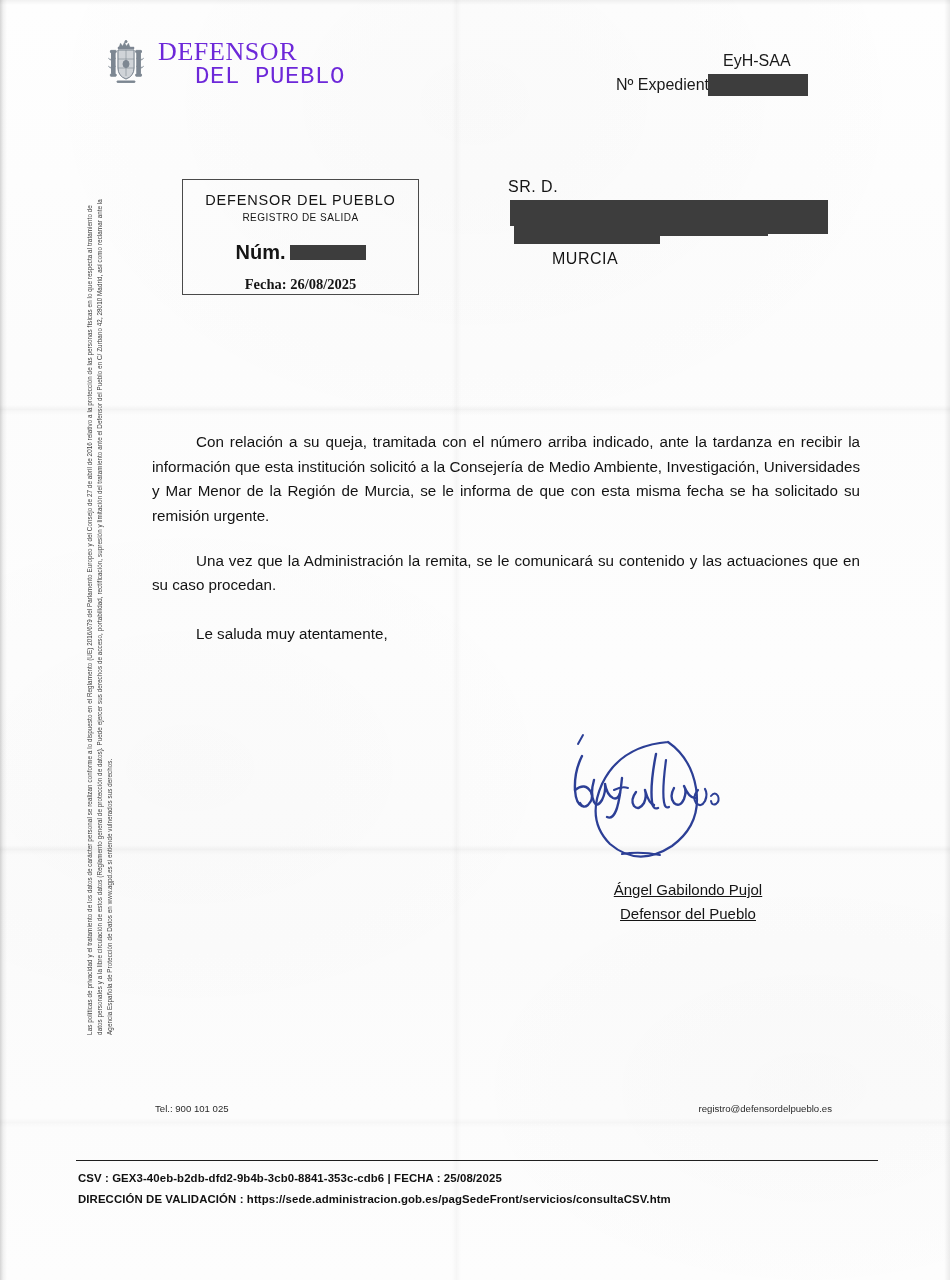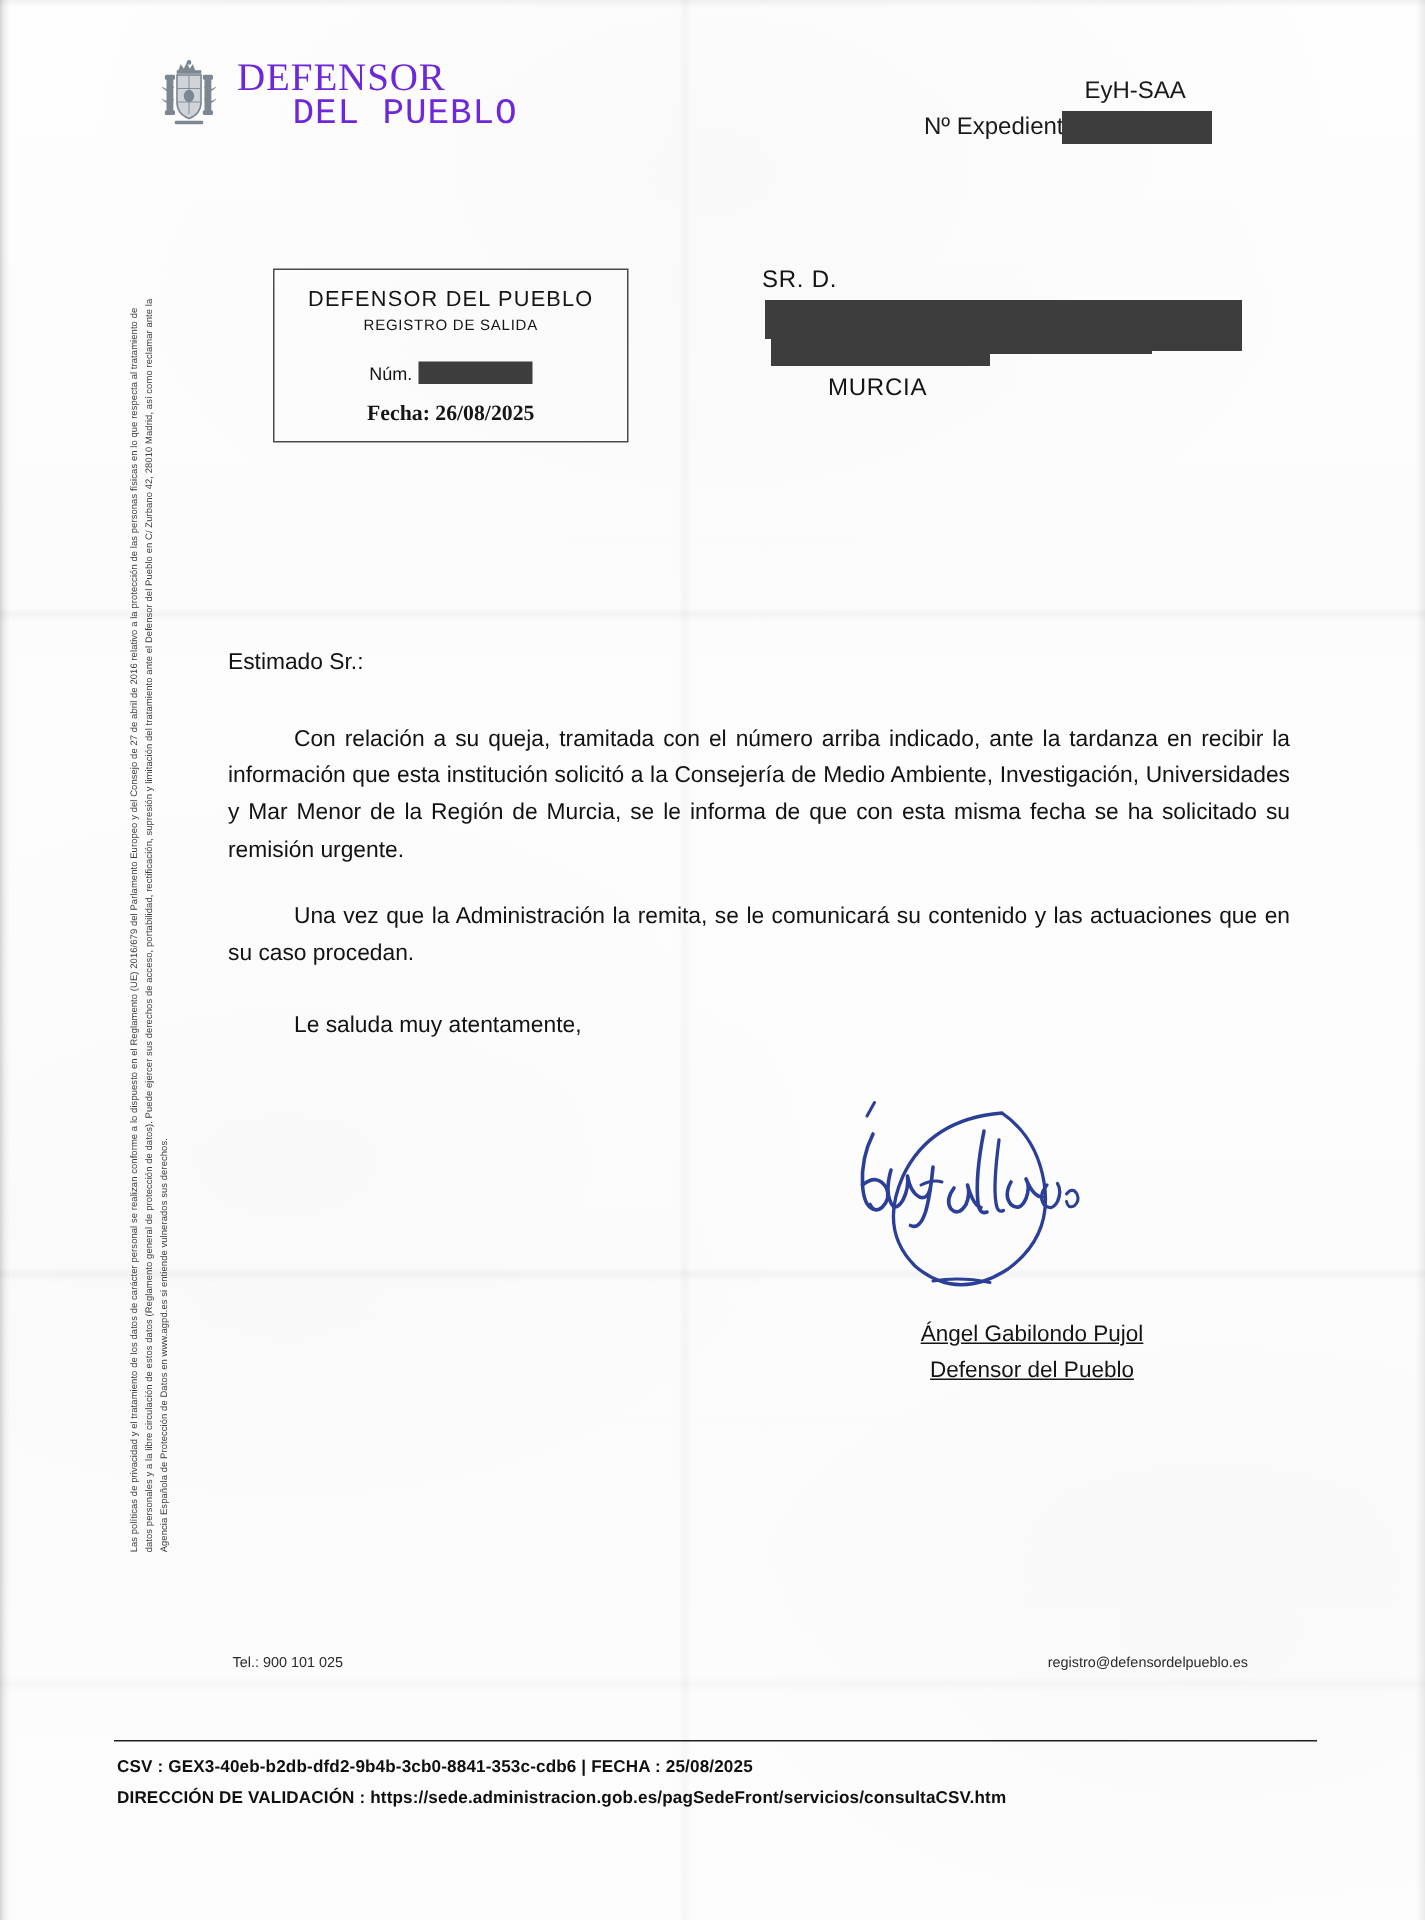--- a/index.html
+++ b/index.html
@@ -145,26 +145,26 @@
     font-size: 14.5px;
     letter-spacing: .8px;
     margin-top: 12px;
   }
   .stamp .st-line2 {
     font-size: 10px;
     letter-spacing: .5px;
     margin-top: 4px;
   }
   .stamp .st-num {
-    font-size: 12px;
-    font-weight: normal;
+    font-size: 20px;
+    font-weight: bold;
     margin-top: 18px;
     display: flex;
     justify-content: center;
-    align-items: flex-end;
+    align-items: center;
     gap: 4px;
   }
   .stamp .st-num .redact {
     width: 76px;
     height: 15px;
   }
   .stamp .st-fecha {
     font-size: 14.5px;
     font-weight: bold;
     margin-top: 12px;
@@ -394,21 +394,20 @@
       <div class="r2"></div>
       <div class="r3"></div>
       <div class="r4"></div>
     </div>
     <div class="city">MURCIA</div>
   </div>
 
   <div class="privacy">Las políticas de privacidad y el tratamiento de los datos de carácter personal se realizan conforme a lo dispuesto en el Reglamento (UE) 2016/679 del Parlamento Europeo y del Consejo de 27 de abril de 2016 relativo a la protección de las personas físicas en lo que respecta al tratamiento de datos personales y a la libre circulación de estos datos (Reglamento general de protección de datos). Puede ejercer sus derechos de acceso, portabilidad, rectificación, supresión y limitación del tratamiento ante el Defensor del Pueblo en C/ Zurbano 42, 28010 Madrid, así como reclamar ante la Agencia Española de Protección de Datos en www.agpd.es si entiende vulnerados sus derechos.</div>
 
   <div class="body-text">
-    <p class="greet">Estimado Sr.:</p>
     <p class="indent">Con relación a su queja, tramitada con el número arriba indicado, ante la tardanza en recibir la información que esta institución solicitó a la Consejería de Medio Ambiente, Investigación, Universidades y Mar Menor de la Región de Murcia, se le informa de que con esta misma fecha se ha solicitado su remisión urgente.</p>
     <p class="indent">Una vez que la Administración la remita, se le comunicará su contenido y las actuaciones que en su caso procedan.</p>
     <p class="closing">Le saluda muy atentamente,</p>
   </div>
 
   <svg class="signature" viewBox="0 0 210 140">
     <g fill="none" stroke="#2c3f96" stroke-linecap="round" stroke-linejoin="round">
       <path d="M30 18 l5 -9" stroke-width="2"></path>
       <path d="M34 30 q-8 16 -7 34 q1 14 7 16" stroke-width="2.4"></path>
       <path d="M27 64 q10 -8 16 2 q3 7 -3 13 q-5 4 -8 -2" stroke-width="2.4"></path>

